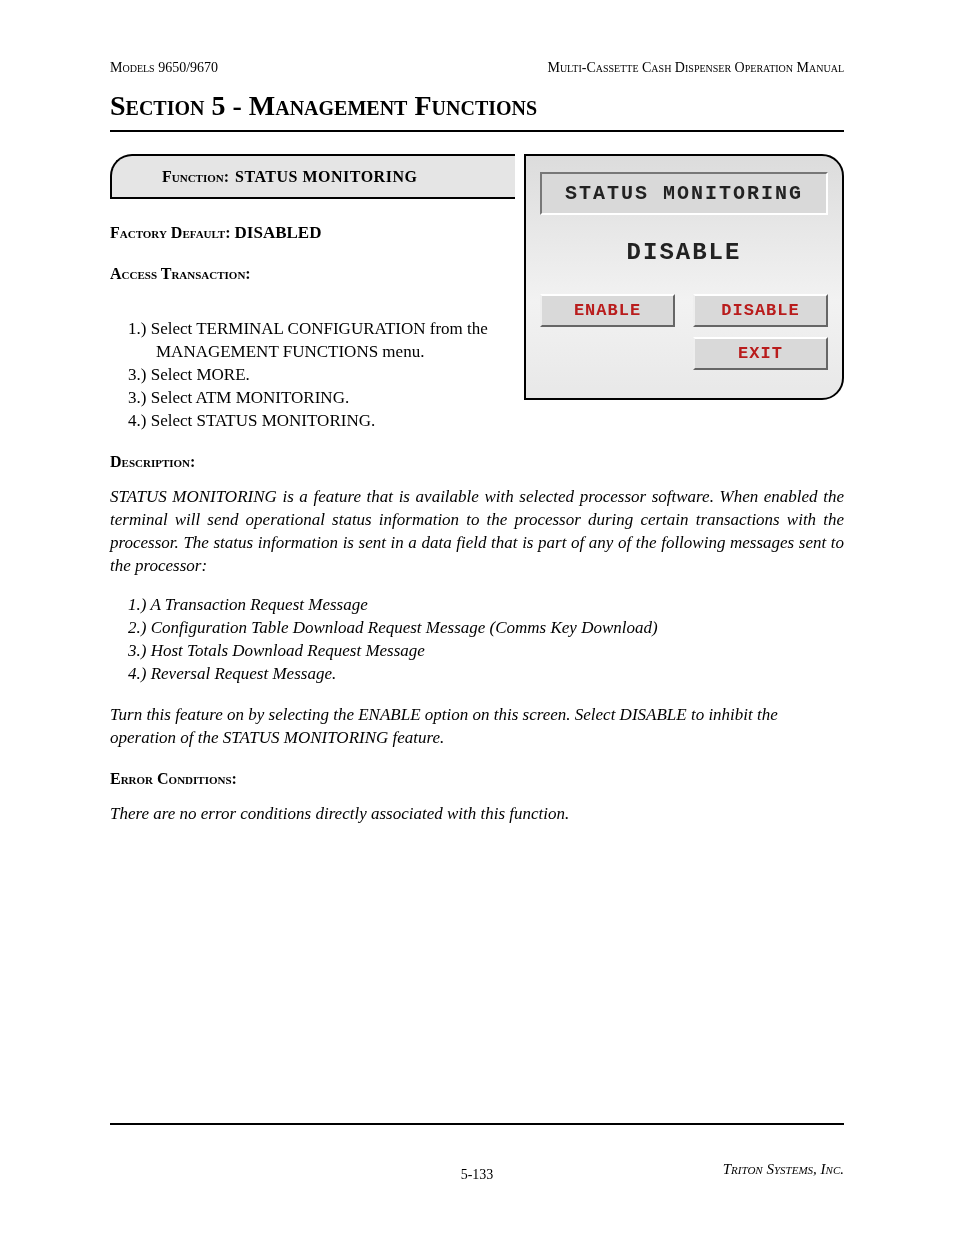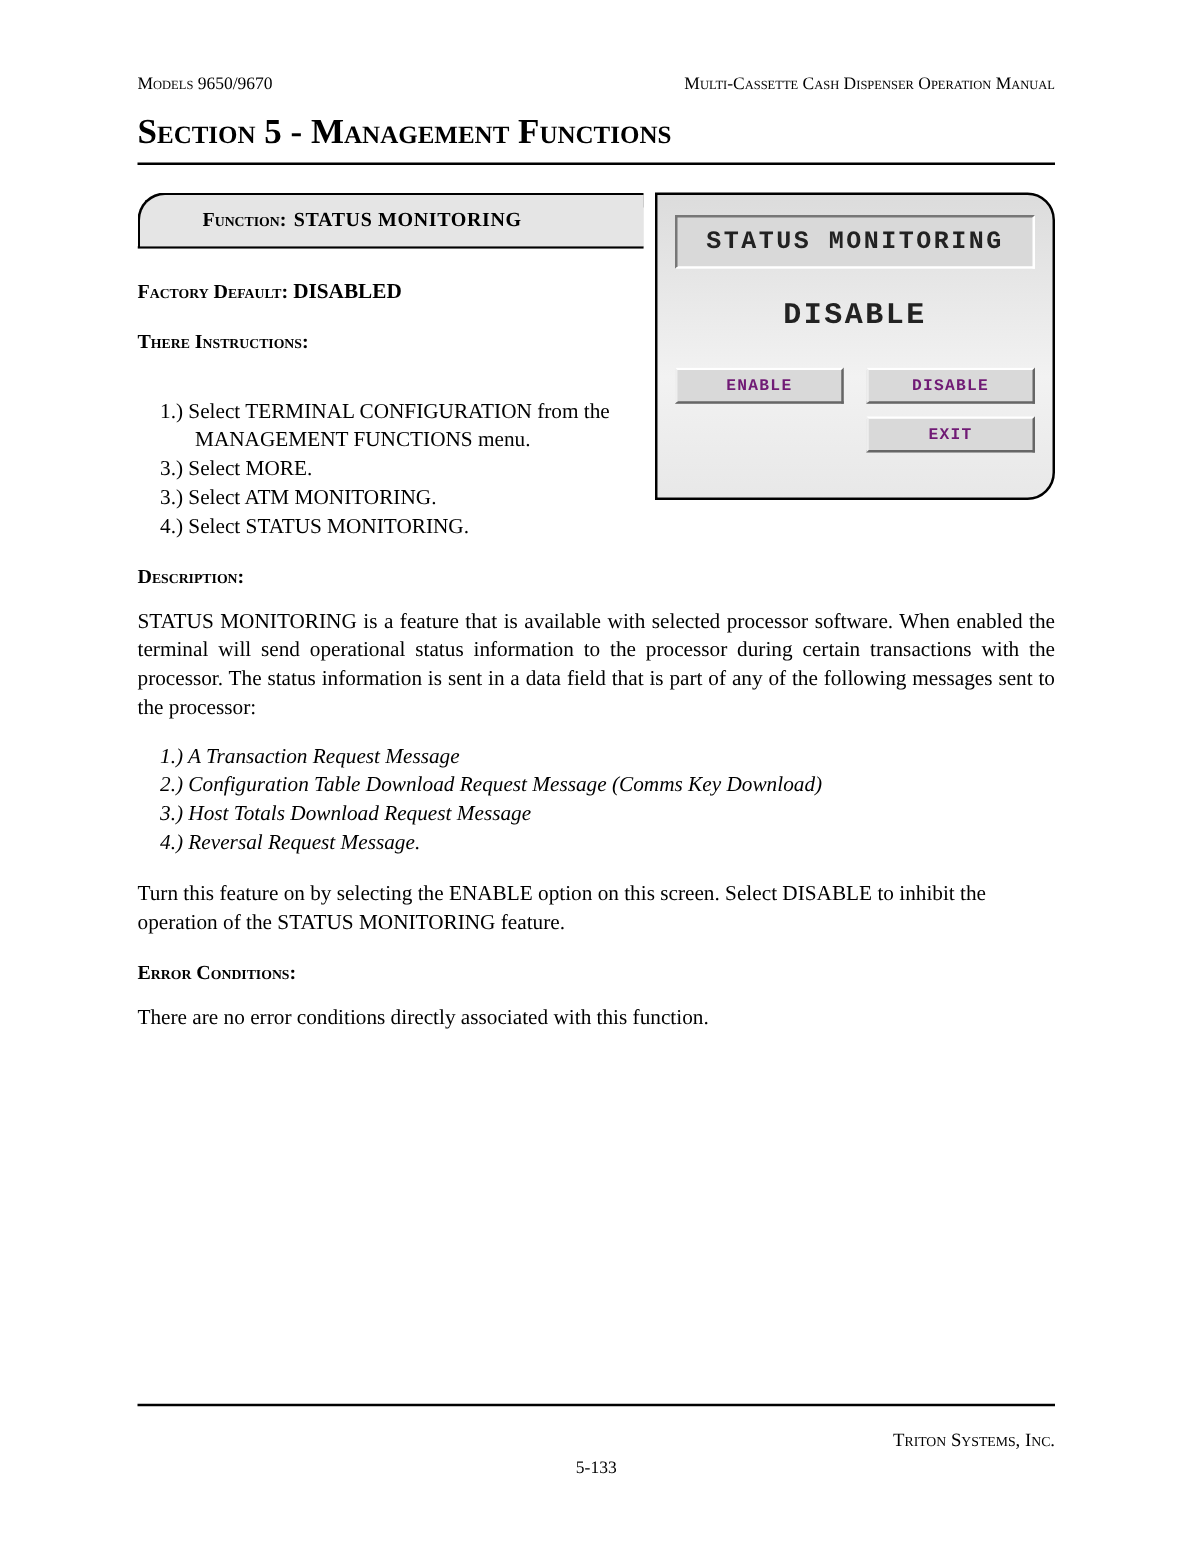--- a/index.html
+++ b/index.html
@@ -96,26 +96,26 @@
     grid-template-columns: 1fr 1fr;
     column-gap: 18px;
     row-gap: 10px;
   }
   .screen-btn {
     border: 2px solid #666;
     border-top-color:#fff;
     border-left-color:#eee;
     background: #d9d9d9;
     text-align: center;
-    font-size: 13px;
+    font-size: 17px;
     letter-spacing: 1px;
     padding: 5px 0;
     font-family: "Lucida Console","Courier New",monospace;
     font-weight: 700;
-    color:#701a75;
+    color:#b91c1c;
   }
   .empty-cell { visibility: hidden; }
   .left-col {
     width: 410px;
     font-family: Liberation Serif, serif;
   }
   .sc-heading {
     font-variant: small-caps;
     font-weight: bold;
     font-size: 16px;
@@ -145,21 +145,21 @@
     padding-left: 46px;
     text-indent: -28px;
   }
   ol.instr li .num { }
   .body-text {
     clear: both;
     font-size: 17px;
     line-height: 1.35;
     margin-top: 10px;
   }
-  .body-text p { margin-bottom: 16px; }
+  .body-text p { margin-bottom: 16px; font-style: italic; }
   .p-justify { text-align: justify; }
   ol.msgs {
     list-style: none;
     font-size: 17px;
     line-height: 1.35;
     margin-bottom: 18px;
   }
   ol.msgs li {
     padding-left: 46px;
     text-indent: -28px;
@@ -176,23 +176,24 @@
     border-top: 2px solid #000;
     margin-bottom: 20px;
   }
   .footer-row {
     position: relative;
     height: 40px;
   }
   .company {
     position: absolute;
     right: 0;
-    top: 0;
+    top: 16px;
     font-variant: small-caps;
     font-size: 15px;
+    font-style: italic;
   }
   .page-num {
     position: absolute;
     left: 50%;
     transform: translateX(-50%);
     top: 22px;
     font-size: 14px;
   }
 </style>
 </head>
@@ -223,21 +224,21 @@
       <div class="screen-btn">EXIT</div>
     </div>
   </div>
 
   <div class="left-col">
     <div class="factory-default">
       <span class="sc-heading" style="display:inline">Factory Default:</span>
       <span class="val">DISABLED</span>
     </div>
 
-    <div class="sc-heading">There Instructions:</div>
+    <div class="sc-heading">Access Transaction:</div>
 
     <ol class="instr">
       <li><span class="num">1.)</span> <span>Select TERMINAL CONFIGURATION from the MANAGEMENT FUNCTIONS menu.</span></li>
       <li><span class="num">3.)</span> <span>Select MORE.</span></li>
       <li><span class="num">3.)</span> <span>Select ATM MONITORING.</span></li>
       <li><span class="num">4.)</span> <span>Select STATUS MONITORING.</span></li>
     </ol>
   </div>
 
   <div class="body-text">

